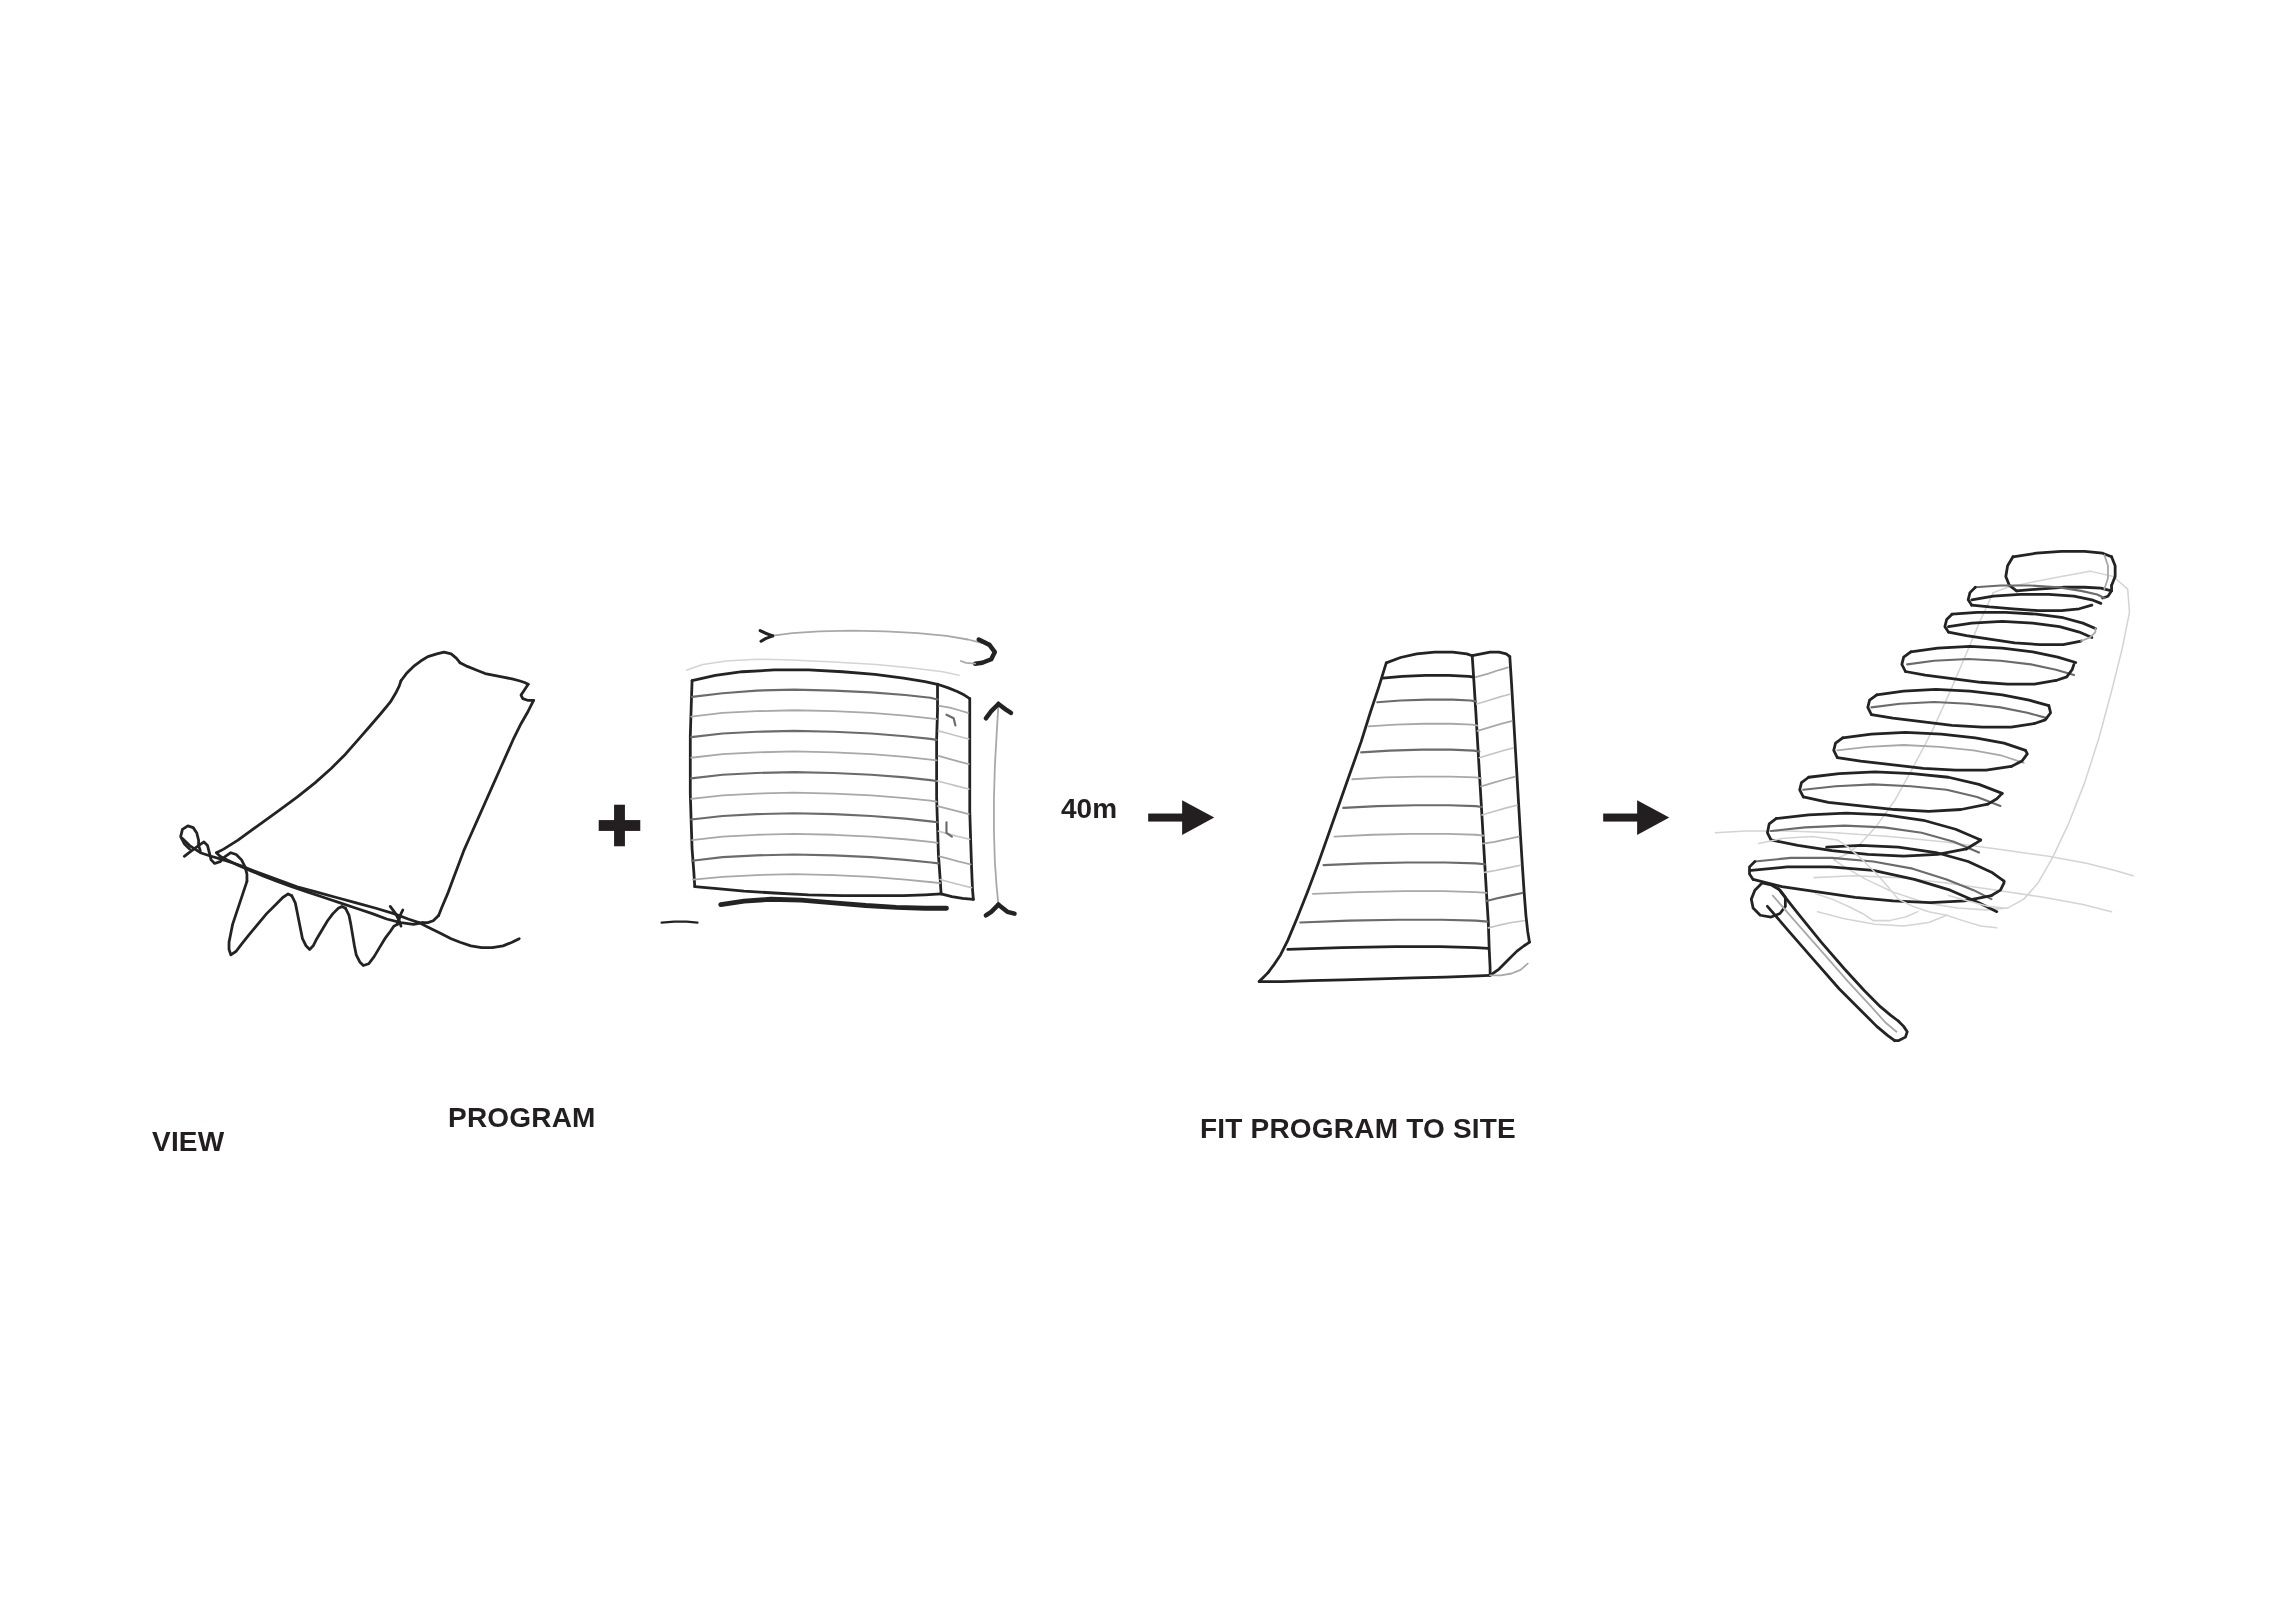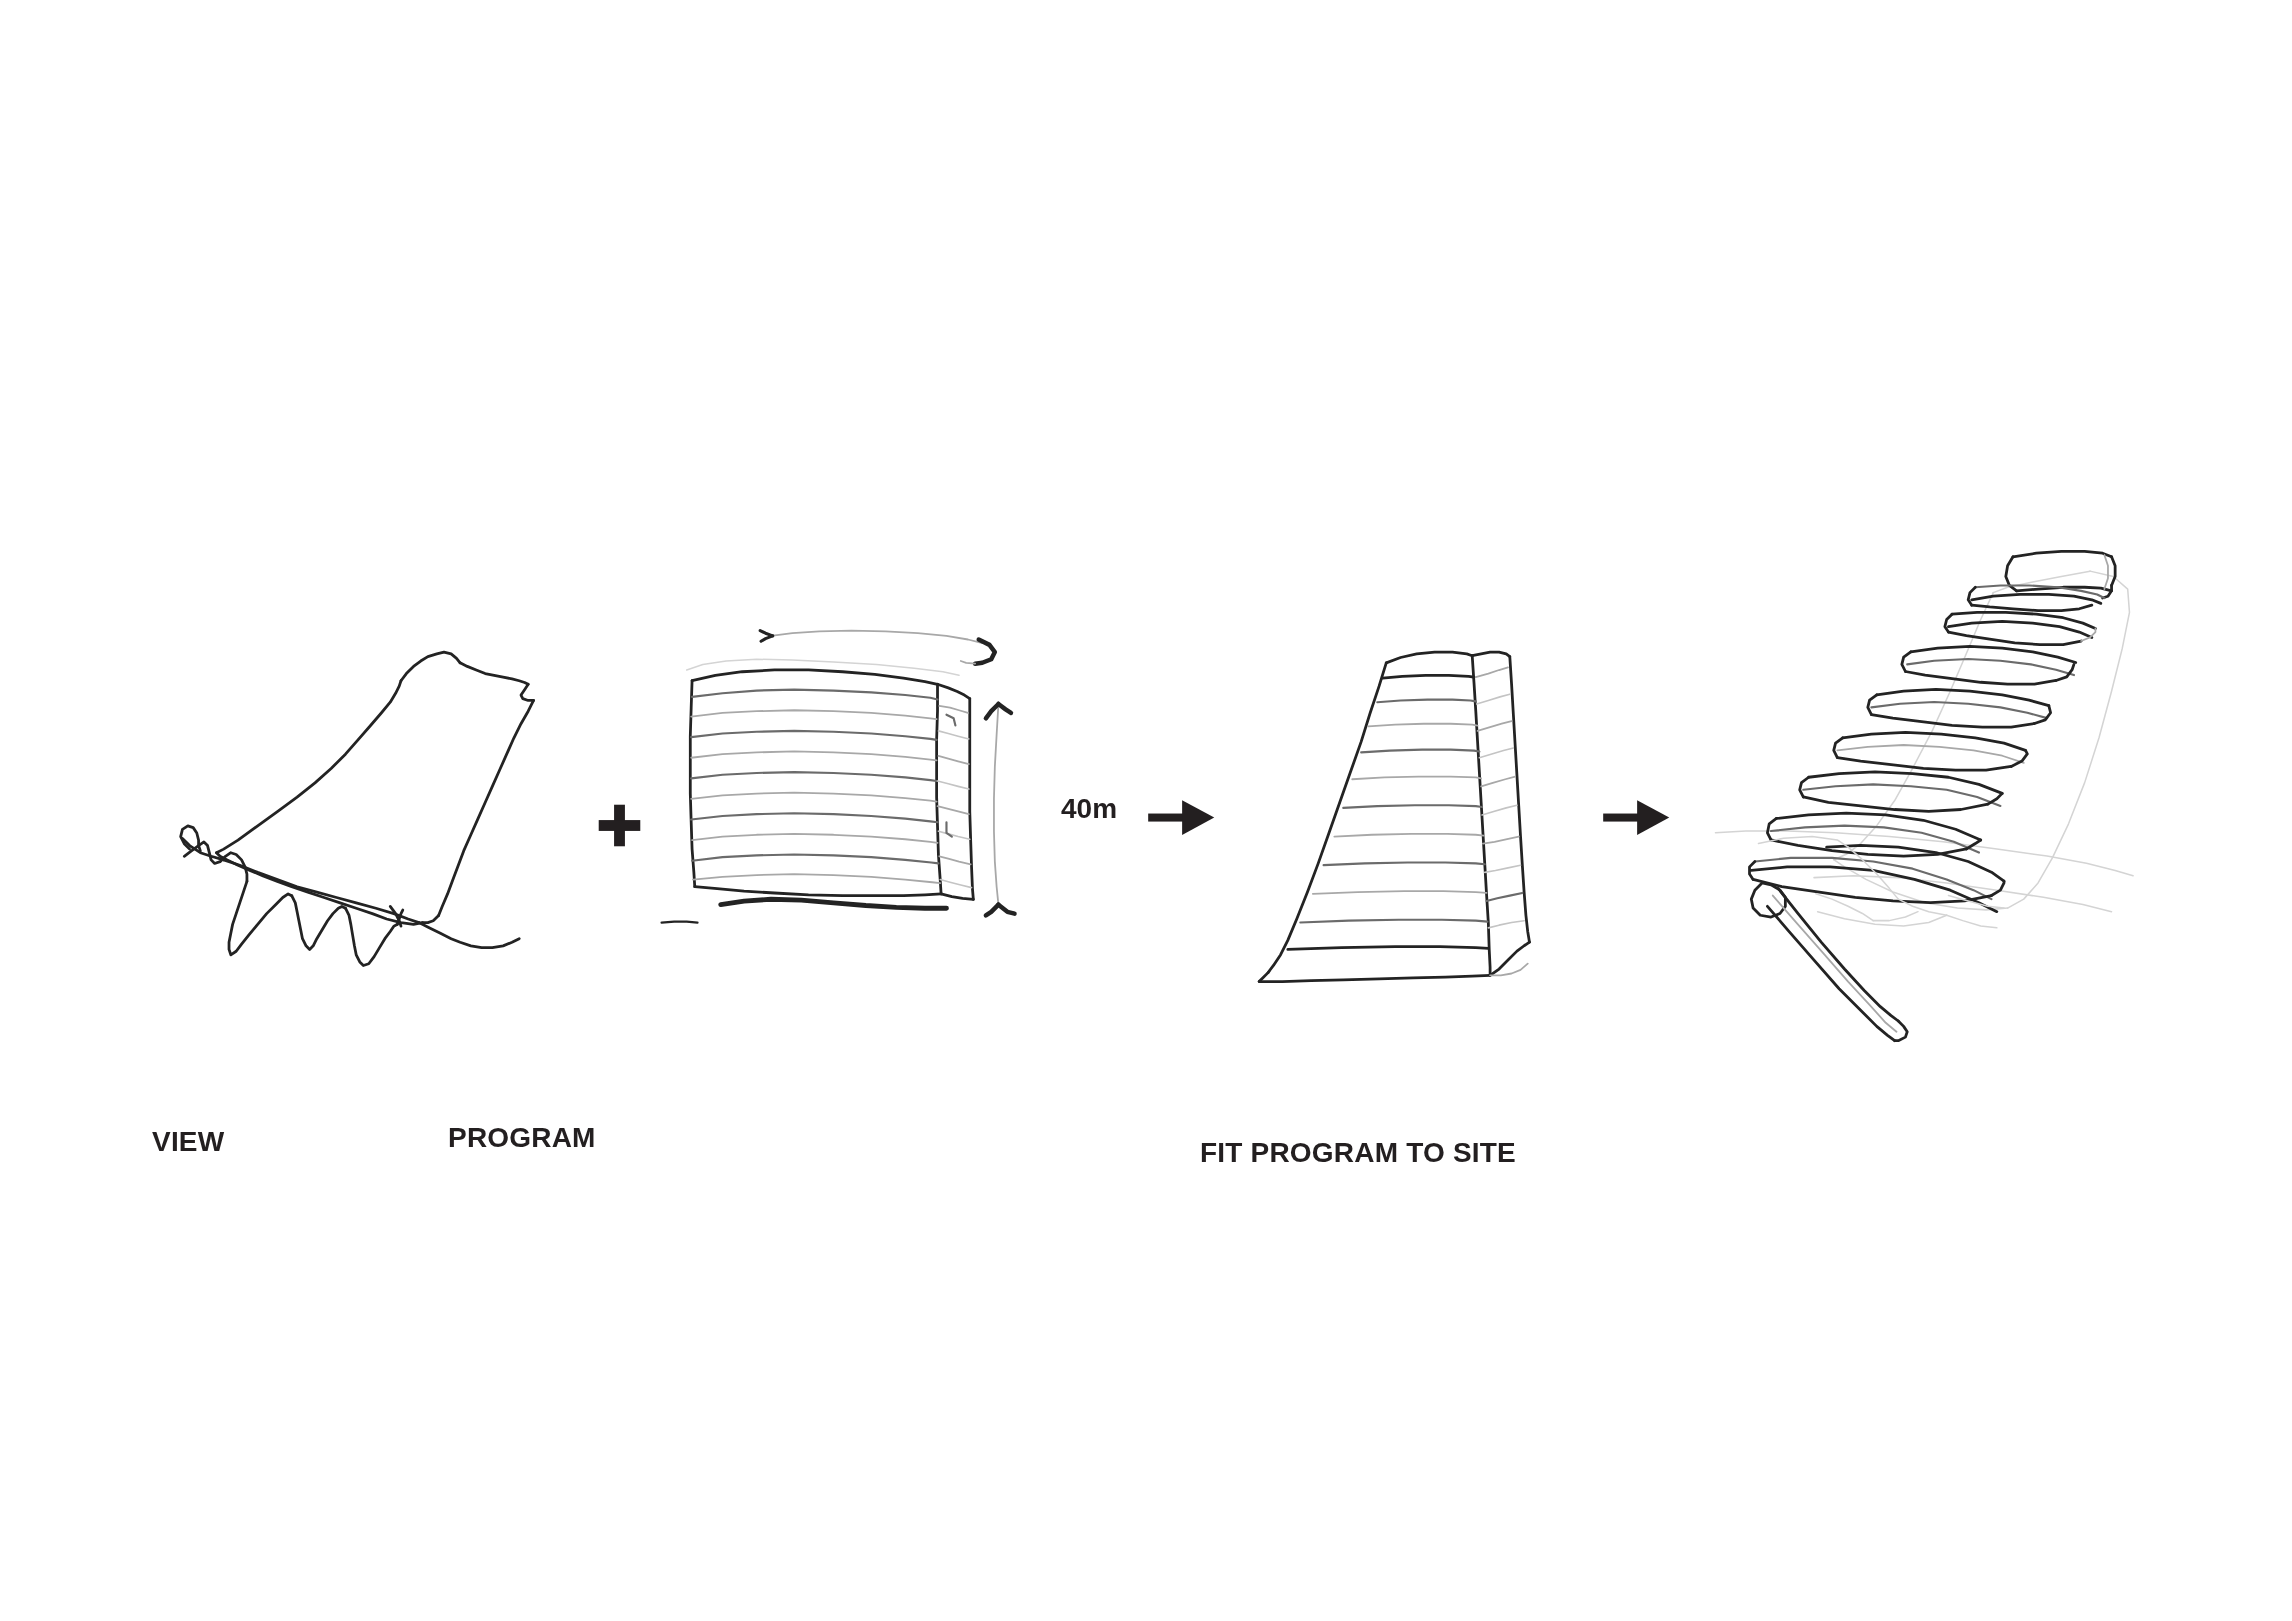--- a/index.html
+++ b/index.html
@@ -195,21 +195,21 @@
       <path class="ink ink-mid" d="M312,108 L320,112 L322,120"></path>
       <path class="ink ink-mid" d="M312,228 L312,240 L318,244"></path>
 
       <path class="ink ink-light" d="M370,96 L368,130 L366,166 L365,202 L365,238
                                       L366,272 L368,300 L370,320"></path>
       <path class="ink ink-dark" d="M370,96 L362,104 L356,112" style="stroke-width:5"></path>
       <path class="ink ink-dark" d="M370,96 L378,102 L384,106" style="stroke-width:5"></path>
       <path class="ink ink-dark" d="M370,320 L362,328 L356,332" style="stroke-width:5"></path>
       <path class="ink ink-dark" d="M370,320 L380,328 L388,330" style="stroke-width:5"></path>
     </svg>
-    <div class="caption" style="left:-219px; top:502px;text-align:center;">PROGRAM</div>
+    <div class="caption" style="left:-219px; top:482px;text-align:center;">PROGRAM</div>
   </div>
 
   <div class="dim-label" style="left:1061px; top:793px;">40m</div>
 
   <div class="operator" style="left:1148px; top:793px; width:70px; height:50px;">
     <svg width="70" height="50" viewBox="0 0 78 56">
       <rect class="solid-black" x="0" y="23" width="46" height="9"></rect>
       <path class="solid-black" d="M38,8 L74,27.5 L38,47 Z"></path>
     </svg>
   </div>
@@ -256,21 +256,21 @@
       <path class="ink ink-faint" d="M299,86 L312,82 L325,78 L336,75"></path>
       <path class="ink ink-light" d="M300,116 L313,112 L327,108 L338,105"></path>
       <path class="ink ink-faint" d="M302,146 L315,142 L329,138 L340,135"></path>
       <path class="ink ink-light" d="M304,178 L317,174 L331,170 L342,167"></path>
       <path class="ink ink-faint" d="M305,210 L318,206 L332,202 L344,199"></path>
       <path class="ink ink-light" d="M306,242 L319,240 L333,237 L346,234"></path>
       <path class="ink ink-faint" d="M308,274 L320,272 L334,269 L348,266"></path>
       <path class="ink ink-mid" d="M310,306 L322,303 L336,300 L350,297"></path>
       <path class="ink ink-faint" d="M312,336 L324,333 L338,330 L352,328"></path>
     </svg>
-    <div class="caption" style="left:-9px; top:484px;margin-top:24px;">FIT PROGRAM TO SITE</div>
+    <div class="caption" style="left:-9px; top:484px;">FIT PROGRAM TO SITE</div>
   </div>
 
   <div class="operator" style="left:1603px; top:793px; width:70px; height:50px;">
     <svg width="70" height="50" viewBox="0 0 78 56">
       <rect class="solid-black" x="0" y="23" width="46" height="9"></rect>
       <path class="solid-black" d="M38,8 L74,27.5 L38,47 Z"></path>
     </svg>
   </div>
 
   <div class="panel" style="left:1728px; top:537px; width:466px; height:502px;">

